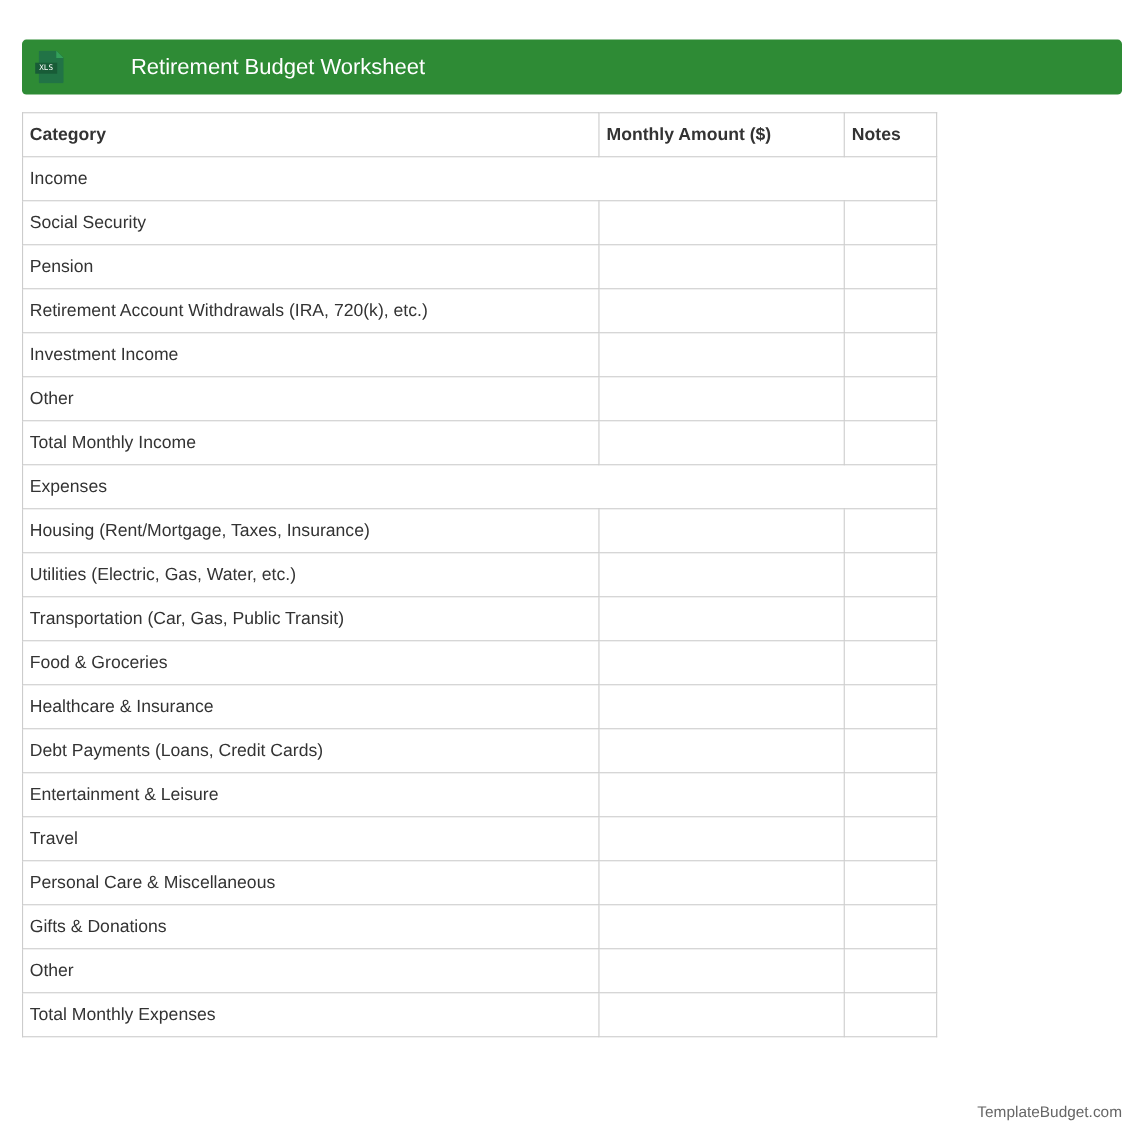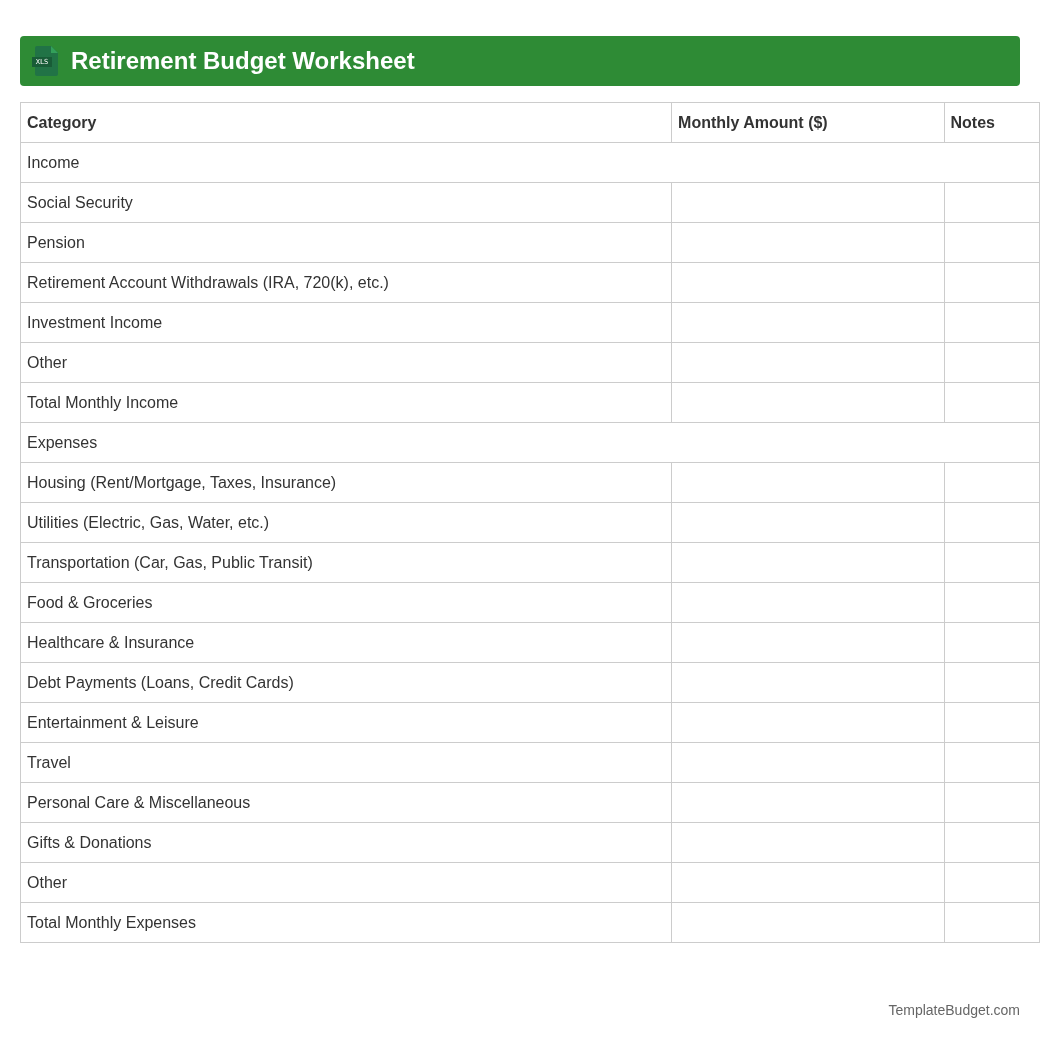--- a/index.html
+++ b/index.html
@@ -1,39 +1,39 @@
 <!DOCTYPE html>
 <html><head>
 <meta charset="utf-8">
 <style>
   html, body { margin: 0; padding: 0; background: #ffffff; }
   body { width: 1040px; height: 1040px; position: relative; font-family: "Liberation Sans", sans-serif; color: #333333; }
   .header-bar {
     position: absolute; left: 20px; top: 36px; width: 1000px; height: 50px;
-    background: #2e8b35; border-radius: 4px; display: flex; align-items: center;
+    background: #2e8b35; border-radius: 4px; display: flex; align-items: center; gap: 48px;
   }
   .file-icon {
     position: relative; width: 26px; height: 30px; margin-left: 12px; margin-right: 13px;
   }
   .file-icon .sheet {
     position: absolute; left: 3px; top: 0; width: 23px; height: 30px; background: #217346;
     border-radius: 2px;
     clip-path: polygon(0 0, 70% 0, 100% 22%, 100% 100%, 0 100%);
   }
   .file-icon .fold {
     position: absolute; right: 0; top: 0; width: 7px; height: 7px; background: #33a05a;
     clip-path: polygon(0 0, 100% 100%, 0 100%);
   }
   .file-icon .label {
     position: absolute; left: 0; top: 11px; width: 20px; height: 10px; background: #185c37;
     color: #ffffff; font-size: 7px; line-height: 10px; text-align: center; font-family: "DejaVu Sans Mono", monospace;
   }
-  .page-title { color: #ffffff; font-size: 24px; font-weight: bold; }
+  .page-title { color: #ffffff; font-size: 20px; font-weight: normal; }
   table.budget {
-    position: absolute; left: 20px; top: 102px; width: 1020px; border-collapse: collapse;
+    position: absolute; left: 20px; top: 102px; width: 832px; border-collapse: collapse;
   }
   table.budget td, table.budget th {
     border: 1px solid #cccccc; height: 39px; padding: 0 6px; font-size: 16px; text-align: left; vertical-align: middle; color: #333333;
   }
   table.budget th { font-weight: bold; }
   col.c1 { width: 607px; }
   col.c2 { width: 254px; }
   col.c3 { width: 89px; }
   .bold { font-weight: normal; }
   .footer {

